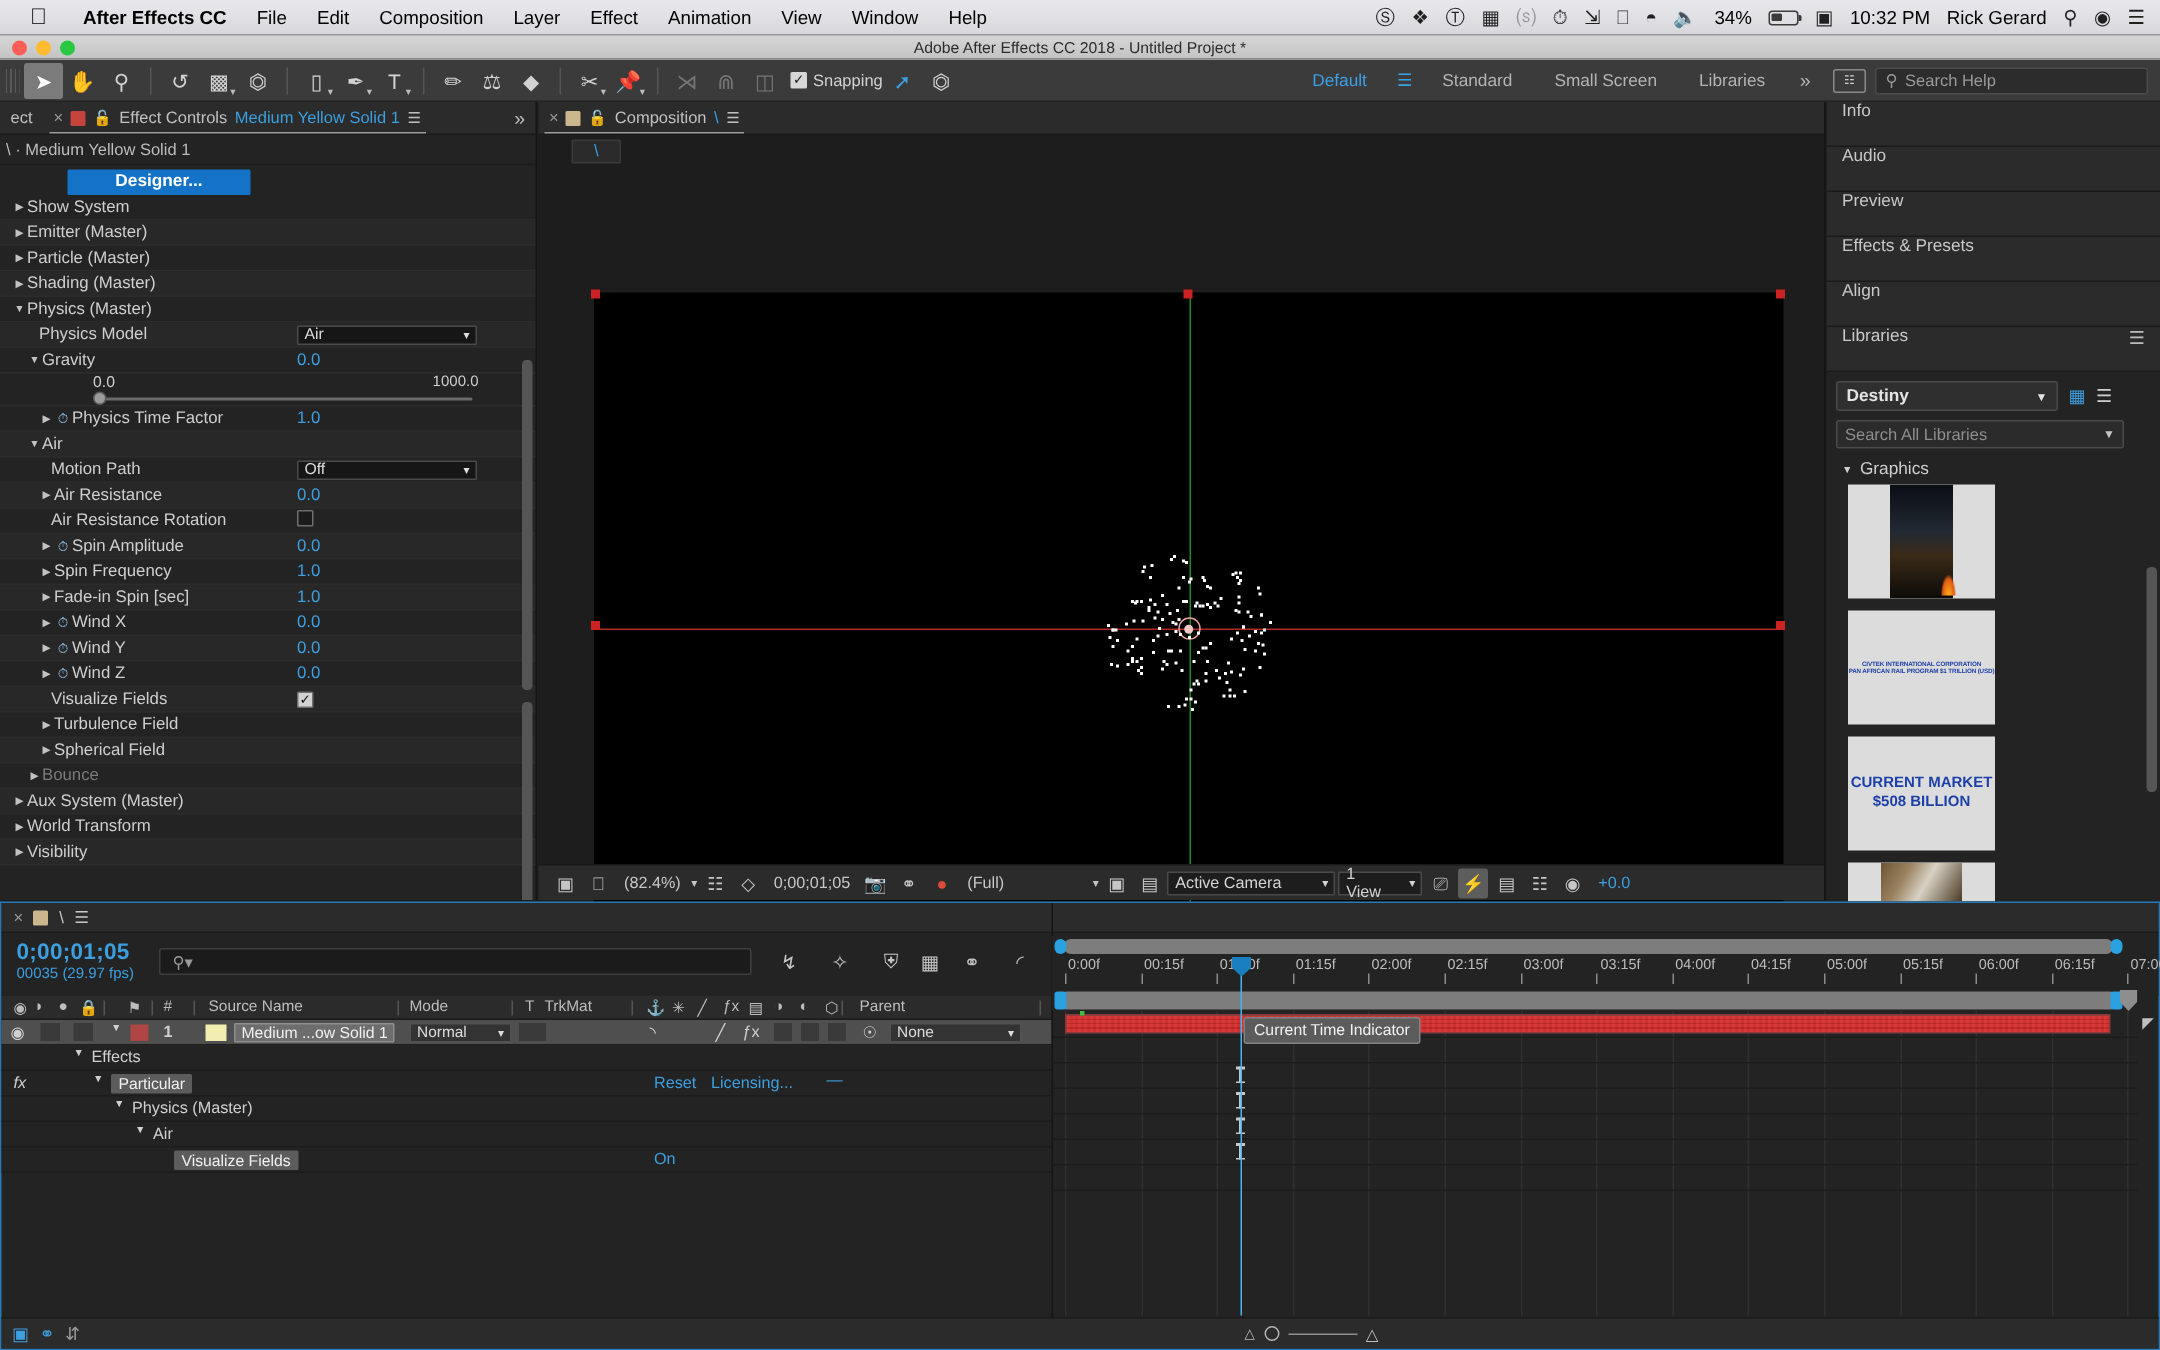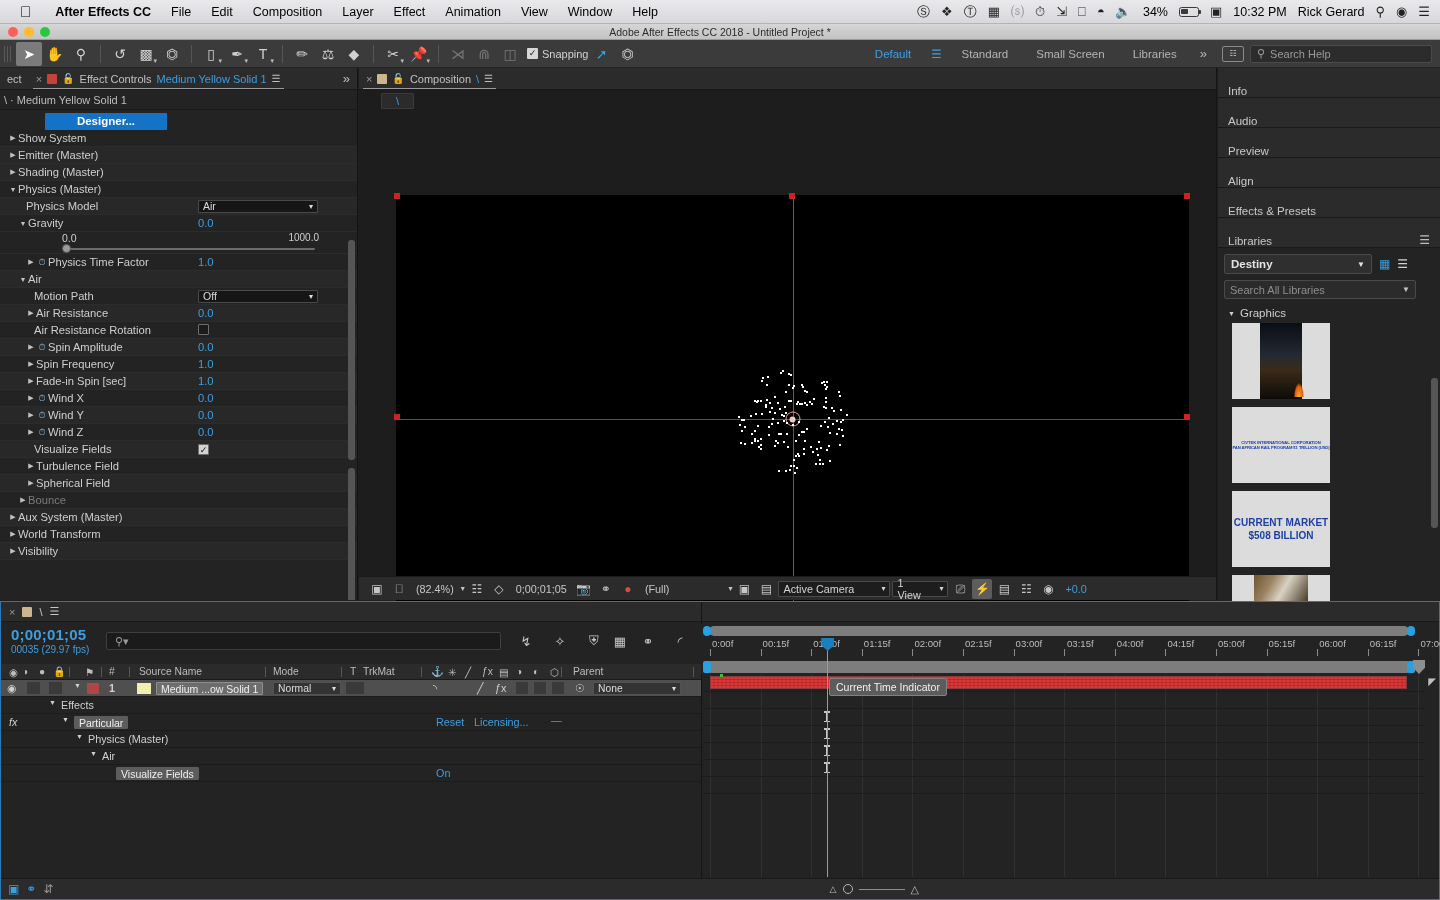--- a/index.html
+++ b/index.html
@@ -191,21 +191,21 @@
     background: #1d1d1d; border: 1px solid #4a4a4a; border-radius: 1px; color: #d4d4d4;
   }
   .cb-dd .cv { font-size: 8px; }
 
   
   #rightCol {
     position: absolute; left: 1218px; top: 68px; width: 222px; height: 532px;
     background: #232323;
   }
   .rpanel-head {
-    height: 30px; display: flex; align-items: flex-end; padding: 0 10px;
+    height: 30px; display: flex; align-items: flex-start; padding: 0 10px;
     font-size: 11.5px; color: #c8c8c8; border-bottom: 1px solid #1a1a1a; background: #2b2b2b;
   }
   .rpanel-head .hamb { margin-left: auto; color: #bdbdbd; font-size: 12px; }
   .lib-body { background: #232323; padding: 6px 6px 0 6px; }
   .lib-select {
     height: 20px; background: #2f2f2f; border: 1px solid #4a4a4a; border-radius: 2px;
     display: flex; align-items: center; padding: 0 6px; font-size: 11.5px; font-weight: bold; color: #e4e4e4;
     width: 148px;
   }
   .lib-select .cv { margin-left: auto; font-size: 8px; }
@@ -429,20 +429,25 @@
     <div class="ec-rows" id="ecRows">
         <div class="ecrow" style="position: relative;">
           <span style="width:8px;flex:none"></span>
           <span class="tri">▶</span>
           <span class="ec-label">Show System</span>
         </div>
         <div class="ecrow alt" style="position: relative;">
           <span style="width:8px;flex:none"></span>
           <span class="tri">▶</span>
           <span class="ec-label">Emitter (Master)</span>
+        </div>
+        <div class="ecrow" style="position: relative;">
+          <span style="width:8px;flex:none"></span>
+          <span class="tri">▶</span>
+          <span class="ec-label">Particle (Master)</span>
         </div>
         <div class="ecrow alt" style="position: relative;">
           <span style="width:8px;flex:none"></span>
           <span class="tri">▶</span>
           <span class="ec-label">Shading (Master)</span>
         </div>
         <div class="ecrow" style="position: relative;">
           <span style="width:8px;flex:none"></span>
           <span class="tri">▼</span>
           <span class="ec-label">Physics (Master)</span>
@@ -799,24 +804,24 @@
     <div class="rpanel-head">
         <span>Info</span>
       </div>
     <div class="rpanel-head">
         <span>Audio</span>
       </div>
     <div class="rpanel-head">
         <span>Preview</span>
       </div>
     <div class="rpanel-head">
+        <span>Effects &amp; Presets</span>
+      </div>
+    <div class="rpanel-head">
         <span>Align</span>
-      </div>
-    <div class="rpanel-head">
-        <span>Effects &amp; Presets</span>
       </div>
     <div class="rpanel-head">
       <span>Libraries</span>
       <span class="hamb">☰</span>
     </div>
     <div class="lib-body">
       <div class="lib-row">
         <div class="lib-select">
           <span>Destiny</span>
           <span class="cv">▼</span>

